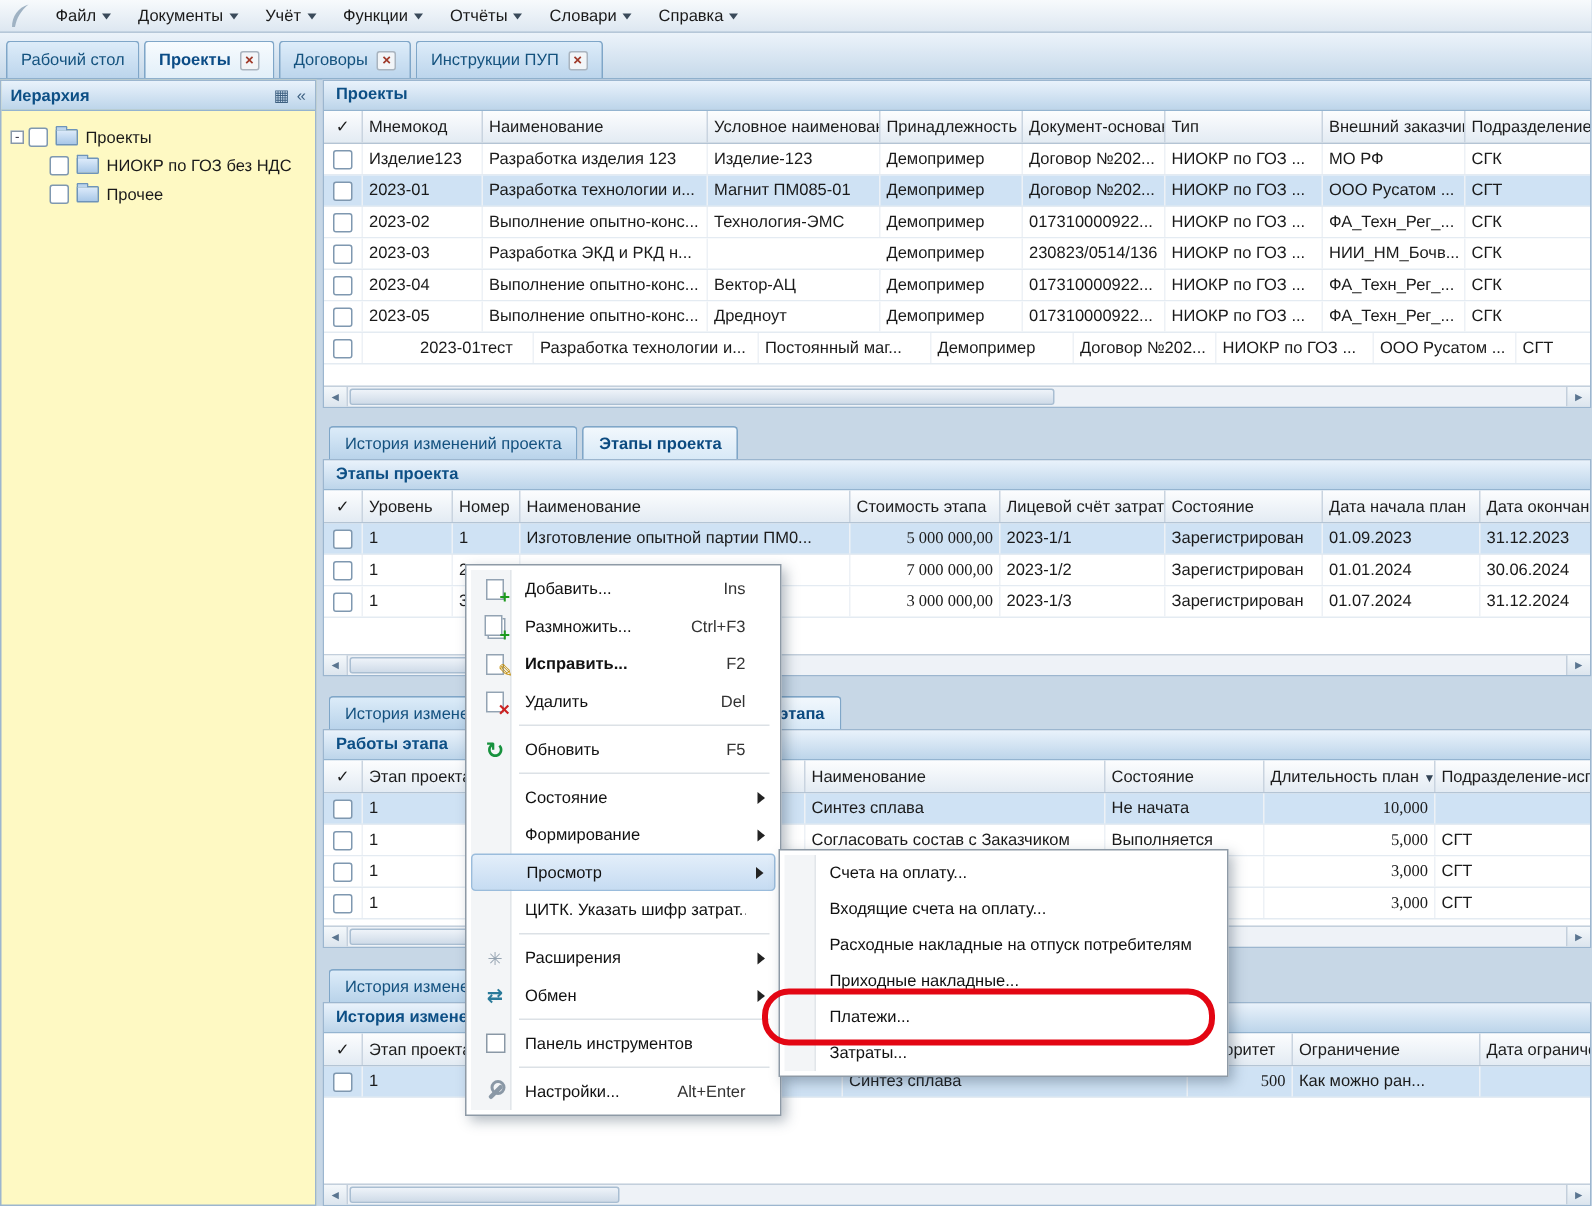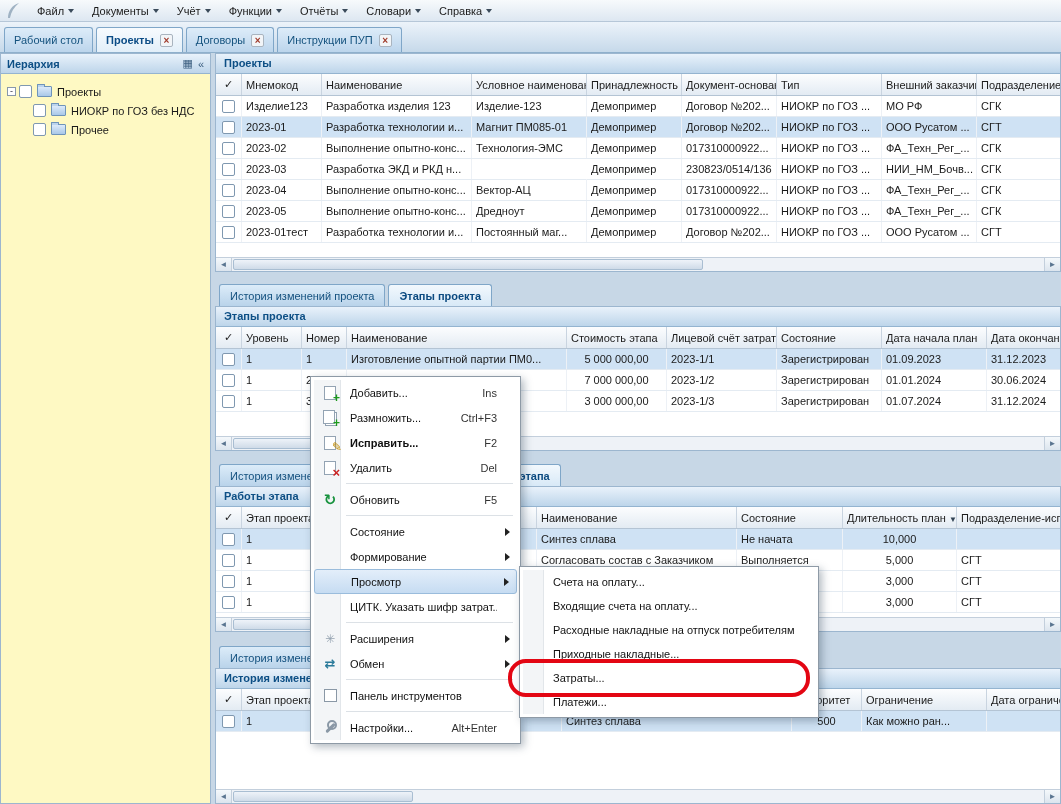--- a/index.html
+++ b/index.html
@@ -88,21 +88,21 @@
     border-bottom:1px solid #94b4d0; color:#0d4f85; font-weight:bold;
     padding:3px 8px;
   }
   .grid-head{ display:flex; height:22px; background:linear-gradient(#fcfdfe,#e3ebf3); border-bottom:1px solid #b4c4d4; }
   .ghc{ flex:0 0 auto; padding:5px 4px 0; border-right:1px solid #c9d4e0; white-space:nowrap; overflow:hidden; position:relative; color:#1c1c1c;}
   .ghc.cbcol{ display:flex; align-items:center; justify-content:center; padding:0; }
   .sort{ font-size:8px; color:#345; margin-left:3px; }
   .grid-row{ display:flex; height:21px; border-bottom:1px solid #e4ebf2; background:#fff; }
   .grid-row.sel{ background:#cfe2f4; }
   .gc{ flex:0 0 auto; padding:4px 4px 0; border-right:1px solid #edf1f6; white-space:nowrap; overflow:hidden; }
-  .gc.ar{ text-align:center; }
+  .gc.ar{ text-align:right;font-family:Liberation Serif, serif; }
   .gc.cbcol{ display:flex; align-items:center; justify-content:center; padding:0; }
 
   .hscroll{
     position:absolute; left:0; right:0; bottom:0; height:14px;
     background:#eef2f7; border-top:1px solid #c3cfdc;
   }
   .sbtn{
     position:absolute; top:0; bottom:0; width:16px; left:0;
     background:linear-gradient(#f4f8fb,#dce5ee); border-right:1px solid #c3cfdc;
     color:#5a7590; font-size:8px; display:flex; align-items:center; justify-content:center;
@@ -353,21 +353,21 @@
         <div class="gc" style="width: 95px;">Демопример</div>
         <div class="gc" style="width: 95px;">017310000922...</div>
         <div class="gc" style="width: 105px;">НИОКР по ГОЗ ...</div>
         <div class="gc" style="width: 95px;">ФА_Техн_Рег_...</div>
         <div class="gc" style="width: 85px;">СГК</div>
       </div>
       <div class="grid-row">
         <div class="gc cbcol" style="width: 26px;">
           <span class="cb"></span>
         </div>
-        <div class="gc" style="width: 80px;">2023-01тест</div>
+        <div class="gc" style="width: 80px; margin-left: 34px;">2023-01тест</div>
         <div class="gc" style="width: 150px;">Разработка технологии и...</div>
         <div class="gc" style="width: 115px;">Постоянный маг...</div>
         <div class="gc" style="width: 95px;">Демопример</div>
         <div class="gc" style="width: 95px;">Договор №202...</div>
         <div class="gc" style="width: 105px;">НИОКР по ГОЗ ...</div>
         <div class="gc" style="width: 95px;">ООО Русатом ...</div>
         <div class="gc" style="width: 85px;">СГТ</div>
       </div>
     </div>
   <div class="hscroll">
@@ -626,20 +626,20 @@
     <div class="cm-item">
       <span class="lbl">Входящие счета на оплату...</span>
     </div>
     <div class="cm-item">
       <span class="lbl">Расходные накладные на отпуск потребителям...</span>
     </div>
     <div class="cm-item">
       <span class="lbl">Приходные накладные...</span>
     </div>
     <div class="cm-item">
+      <span class="lbl">Платежи...</span>
+    </div>
+    <div class="cm-item">
       <span class="lbl">Затраты...</span>
     </div>
-    <div class="cm-item">
-      <span class="lbl">Платежи...</span>
-    </div>
   </div>
 
 <div id="red-annotation"></div>
 
 </body></html>

